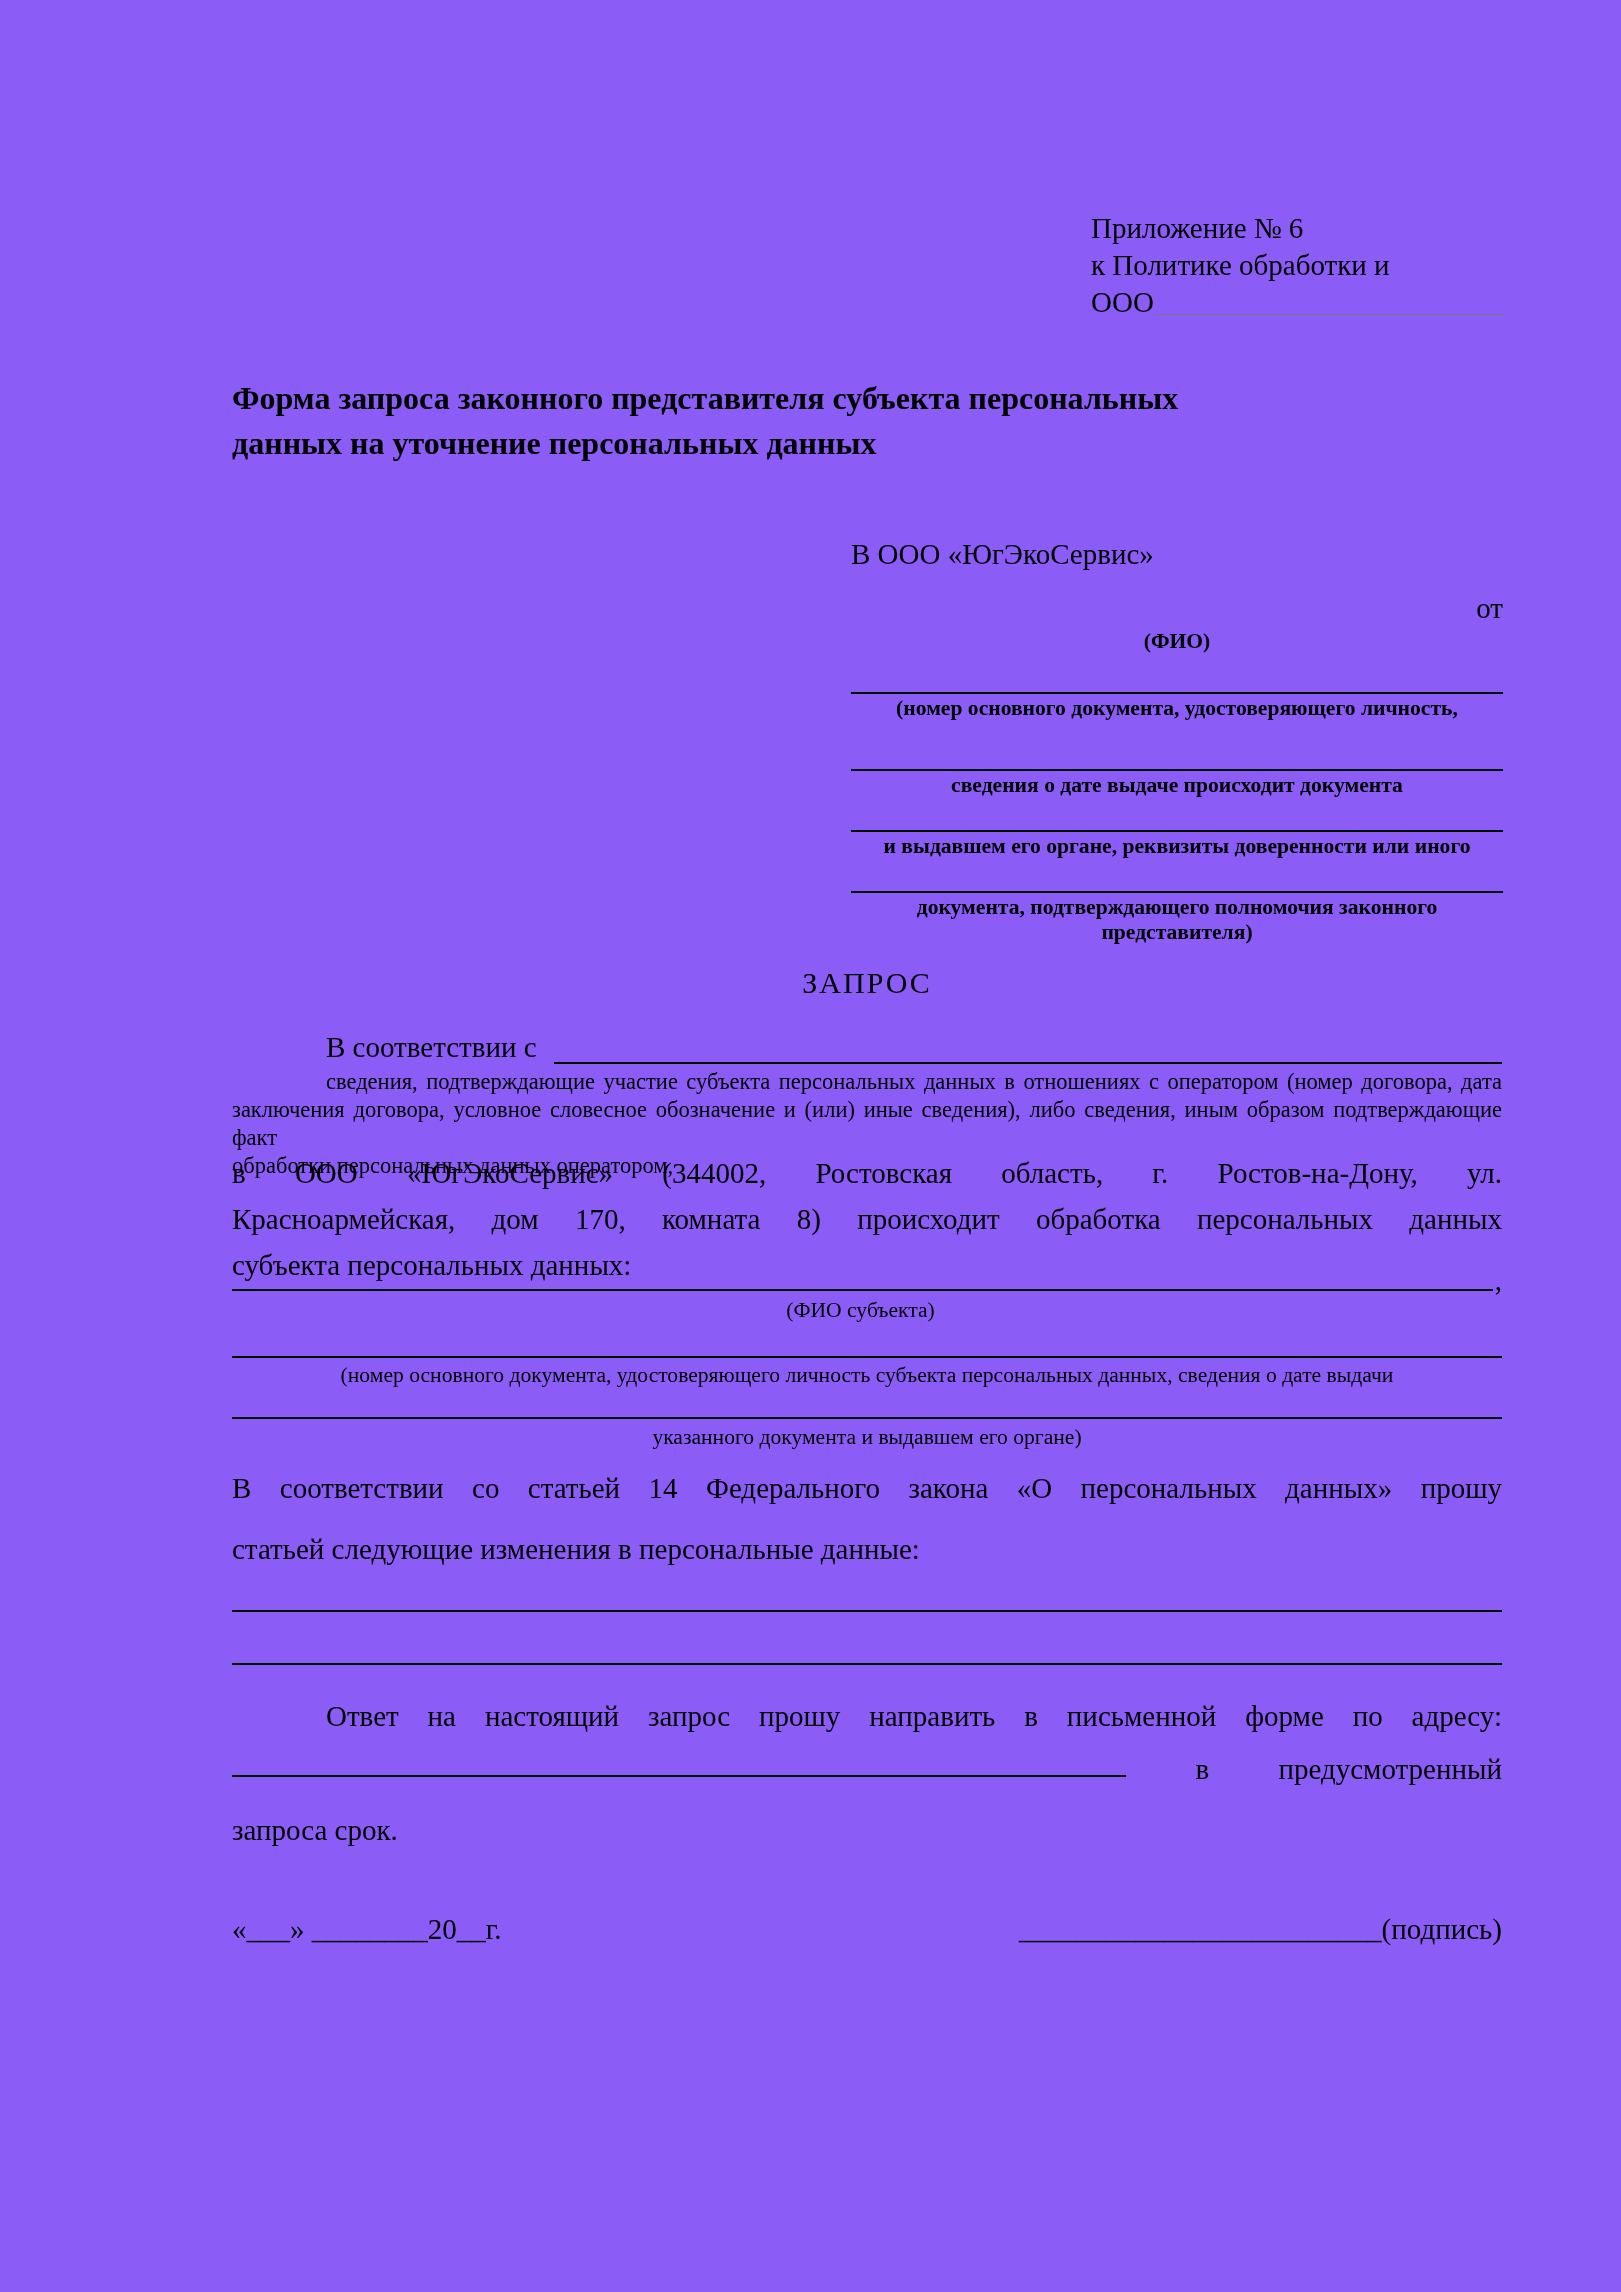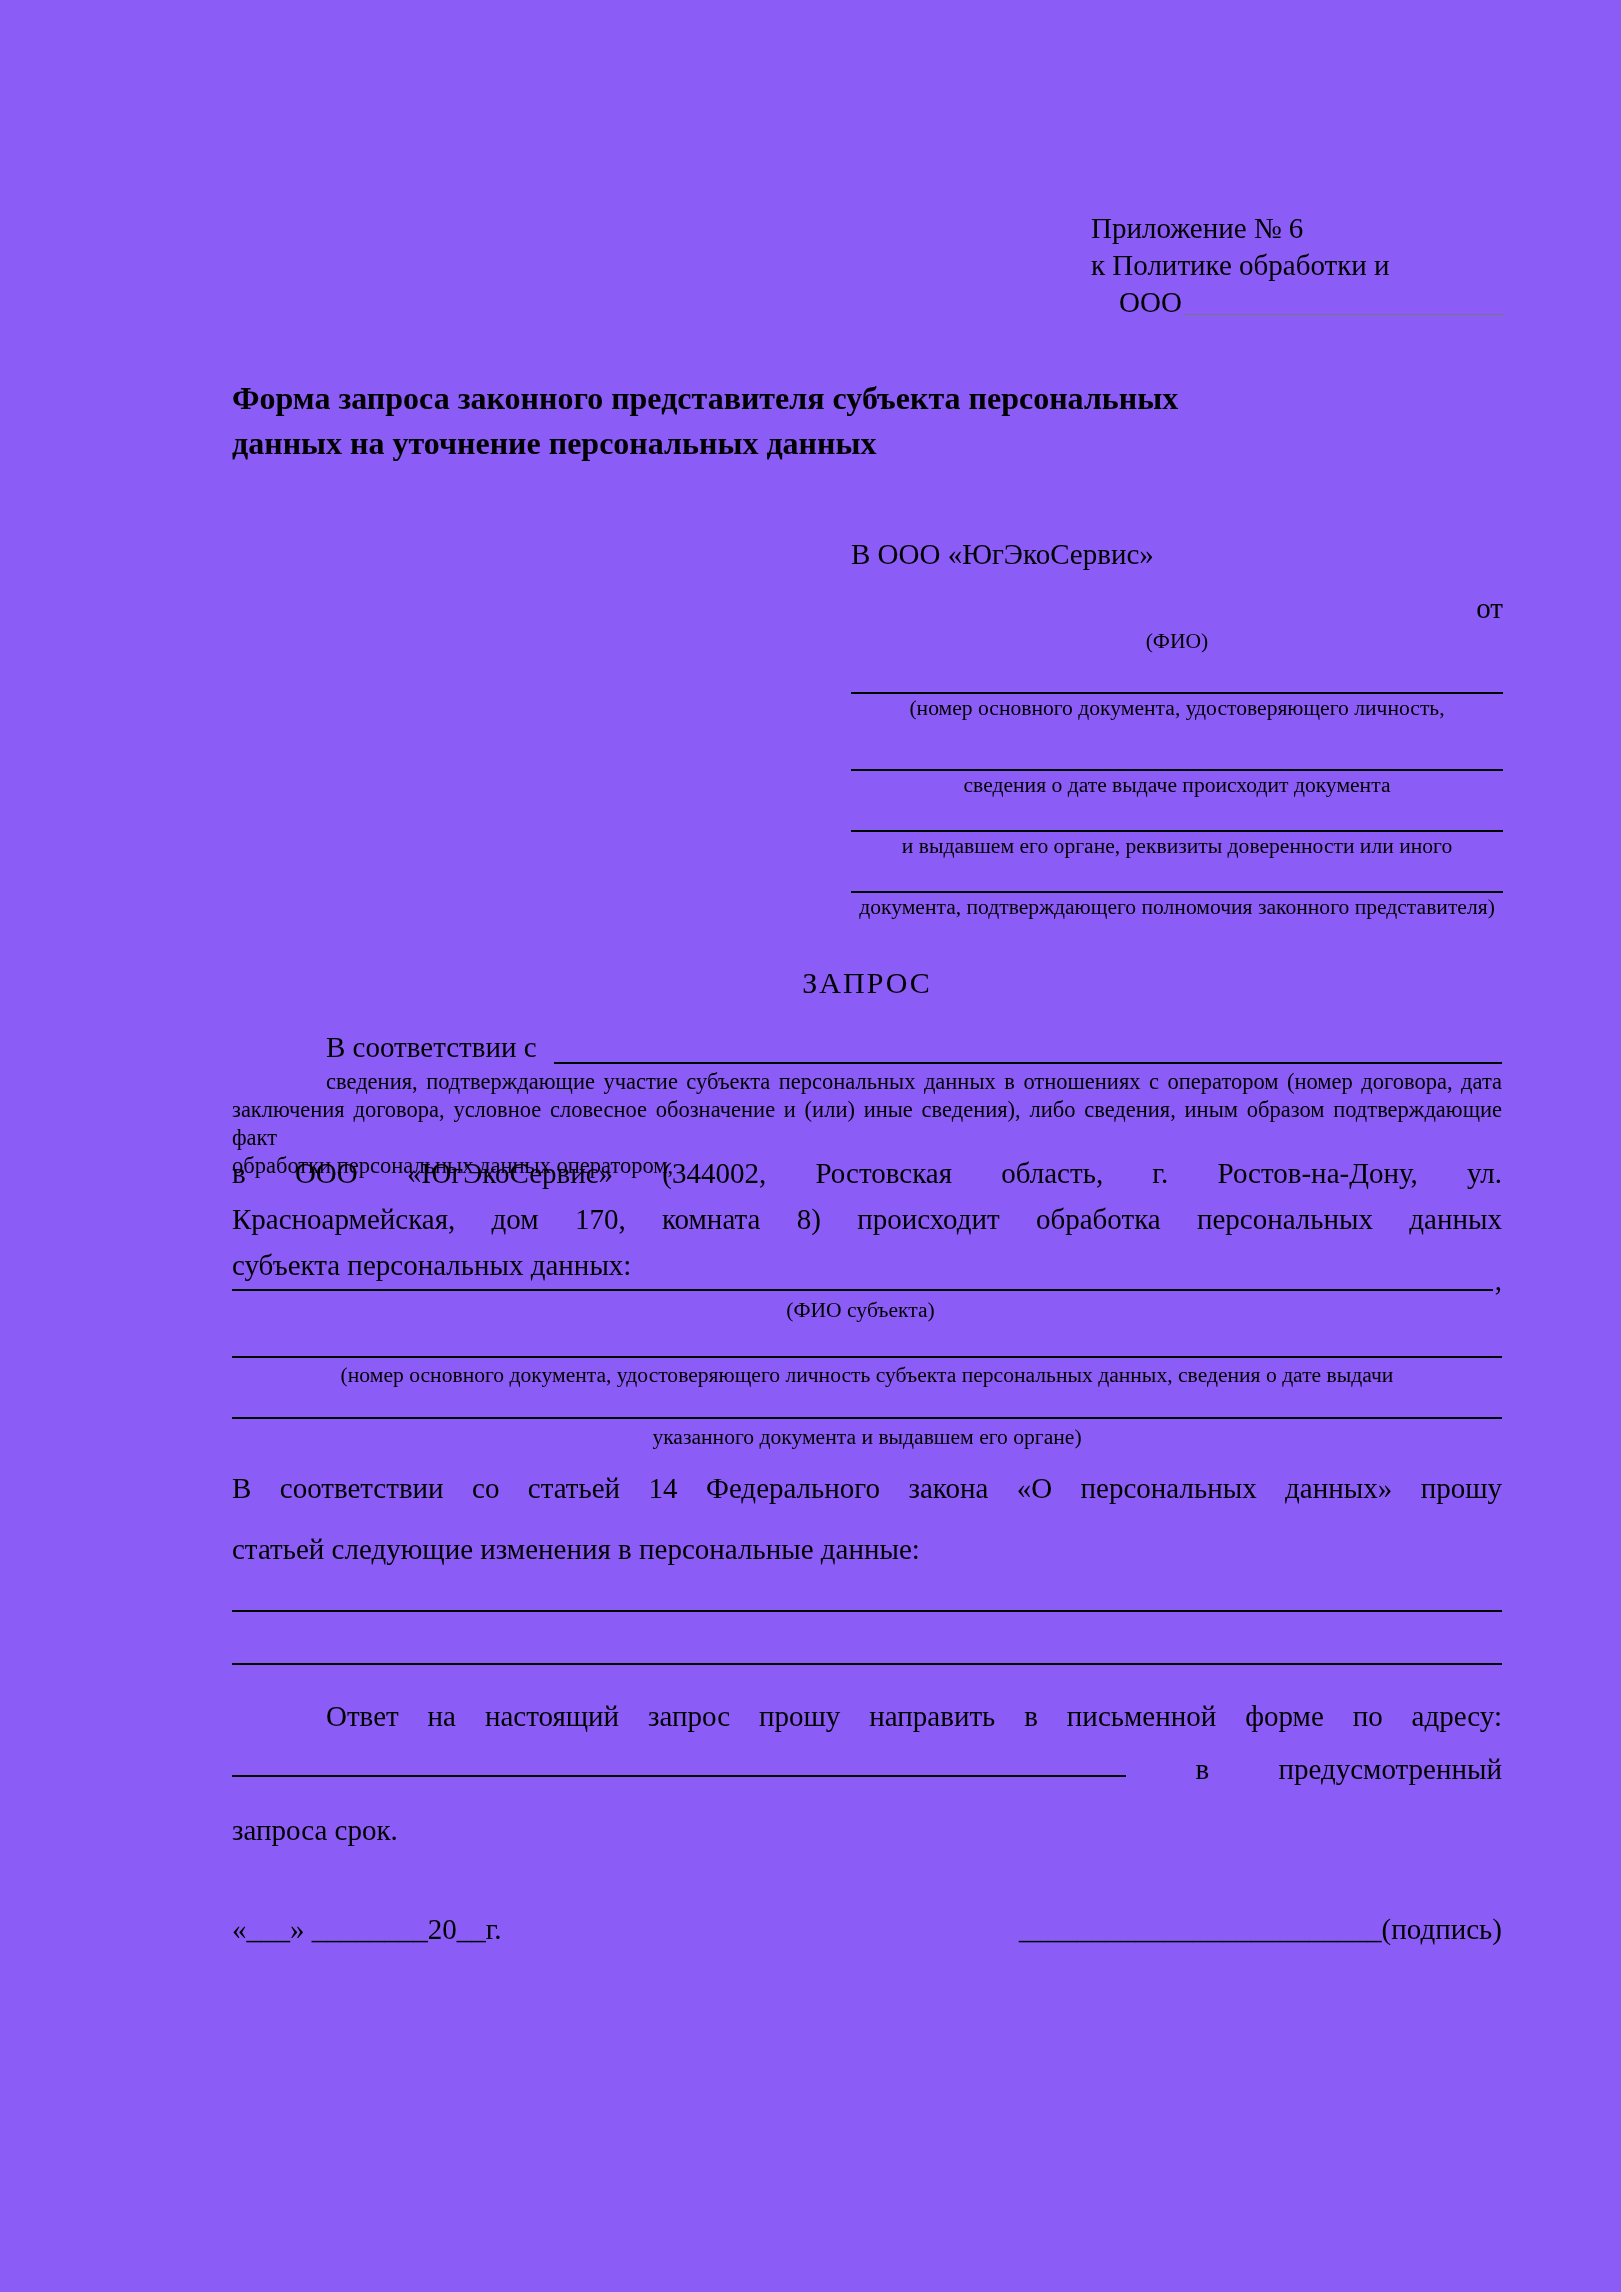--- a/index.html
+++ b/index.html
@@ -17,33 +17,33 @@
   .abs { position:absolute; }
 
   
   .w-line { border-bottom:2px solid #000; }          
   .hline  { border-top:2px solid #000; height:0; }   
   .cap    { font-size:21.6px; line-height:25.5px; text-align:center; }
   .jl     { text-align:justify; text-align-last:justify; }
 
   
   .appendix { left:1091px; top:210px; width:414px; font-size:29px; line-height:37px; }
-  .org-row  { display:flex; align-items:flex-end; height:37px;margin-left:28px; }
+  .org-row  { display:flex; align-items:flex-end; height:37px; }
   .org-line { flex:1; border-bottom:1px solid #777; margin-bottom:5.9px; margin-left:2px; }
 
   
   .title { left:232px; top:376px; width:1270px; text-align:left;
            font-weight:700; font-size:32px; line-height:45px; }
 
   
   .addressee { left:851px; top:537px; width:652px; font-size:29px; }
   .addr-to   { line-height:35px; }
   .from-row  { display:flex; align-items:flex-end; height:35px; margin-top:19.6px;flex-direction:column; }
   .from-row .w-line { flex:1; margin-left:7.8px; }
-  .addressee .cap { margin-top:2px; }
+  .addressee .cap { margin-top:2px;font-weight:bold; }
   .fl { border-top:2px solid #000; height:0; }
   .fl.g1 { margin-top:38px; }
   .fl.g2 { margin-top:47px; }
   .fl.g3 { margin-top:32px; }
   .fl.g4 { margin-top:31px; }
 
   
   .zapros { left:232px; top:966px; width:1270px; text-align:center;
             font-size:30px; letter-spacing:2px; }
 

